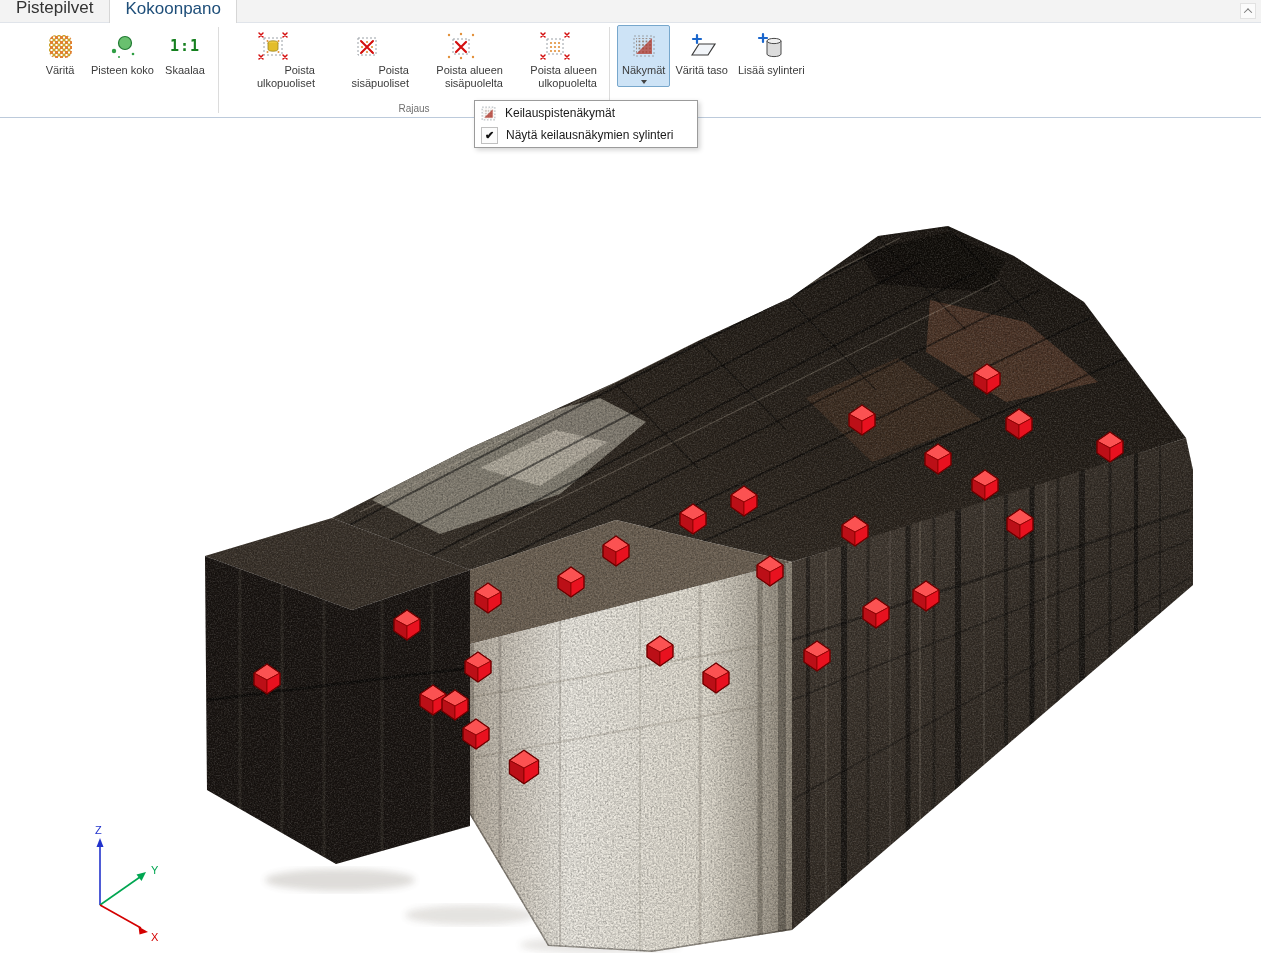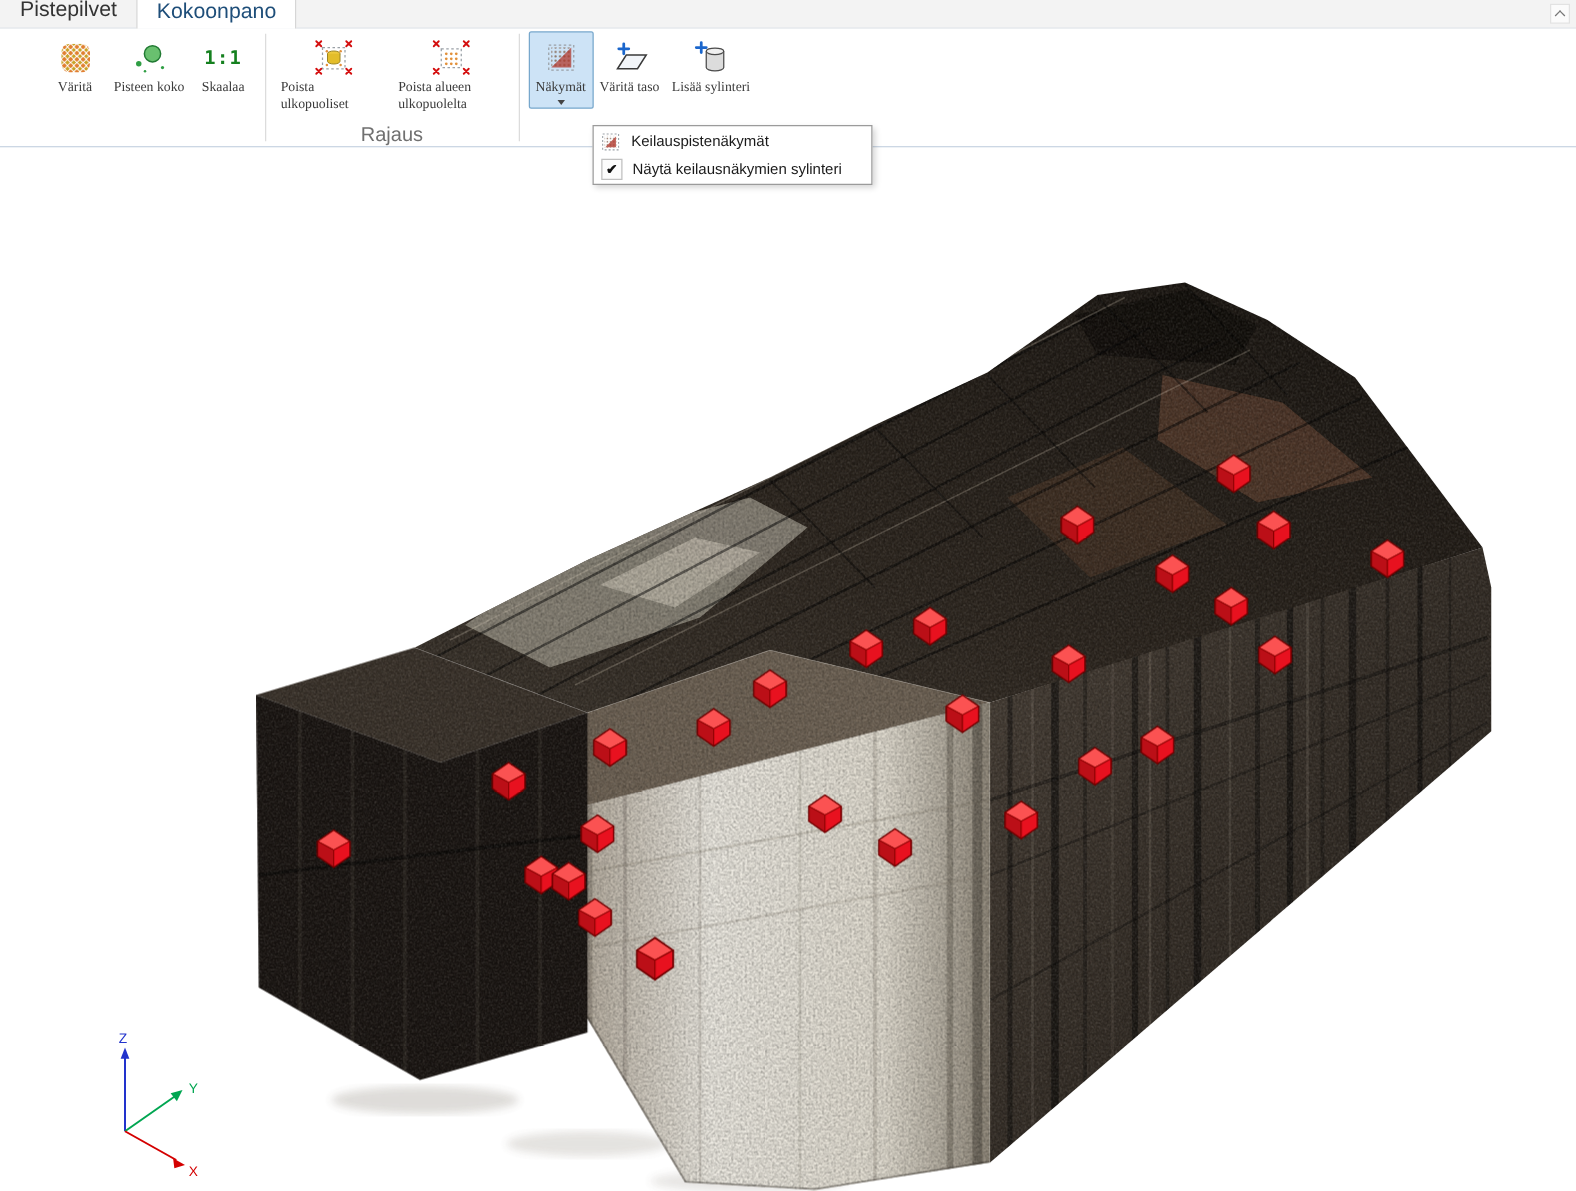--- a/index.html
+++ b/index.html
@@ -28,27 +28,27 @@
   }
   .chev{width:5px;height:5px;border-left:1.5px solid #777;border-top:1.5px solid #777;transform:rotate(45deg) translate(1px,1px);}
   
   .ribbon{
     position:absolute;top:23px;left:0;right:0;height:95px;background:#ffffff;
     border-bottom:1px solid #bccadb;
     display:flex;align-items:stretch;padding-left:34px;box-sizing:border-box;
   }
   .rgroup{display:flex;flex-direction:column;justify-content:space-between;}
   .rbuttons{display:flex;align-items:flex-start;padding-top:2px;}
-  .glabel{height:15px;font-size:16px;color:#707070;text-align:center;line-height:14px;}
+  .glabel{height:15px;font-size:10px;color:#707070;text-align:center;line-height:14px;}
   .rb{
     display:flex;flex-direction:column;align-items:center;
     padding:2px 4px;min-width:42px;max-width:84px;border:1px solid transparent;border-radius:2px;
   }
   .rb .ricon{height:36px;display:flex;align-items:center;justify-content:flex-end;}
-  .rlabel{font-size:11px;color:#3b3b3b;text-align:left;line-height:1.18;font-family:Liberation Serif, serif;}
+  .rlabel{font-size:11px;color:#3b3b3b;text-align:right;line-height:1.18;}
   .rb.open{background:#cde3f6;border-color:#77a7cc;}
   .drop-arrow{width:0;height:0;border-left:3.5px solid transparent;border-right:3.5px solid transparent;border-top:4px solid #444;margin-top:3px;}
   .rsep{width:1px;background:#dcdcdc;margin:4px 7px;}
   
   .dots24{
     width:23px;height:23px;border-radius:7px;
     background-image:
       radial-gradient(circle,#e08030 1.5px, transparent 1.7px),
       radial-gradient(circle,#c9a227 1.4px, transparent 1.6px);
     background-size:5px 5px,5px 5px;background-position:0 0,2.5px 2.5px;
@@ -128,20 +128,56 @@
             <path d="M11,13 v6 a5,2.2 0 0 0 10,0 v-6" fill="#e3bd2a" stroke="#9c8520" stroke-width="0.8"></path>
             <g stroke="#d40f0f" stroke-width="1.5" stroke-linecap="round">
               <path d="M2,3 l4,4 M6,3 l-4,4"></path>
                 <path d="M26,3 l4,4 M30,3 l-4,4"></path>
               <path d="M2,25 l4,4 M6,25 l-4,4"></path>
                 <path d="M26,25 l4,4 M30,25 l-4,4"></path>
             </g>
           </svg>
         </div>
         <div class="rlabel">Poista ulkopuoliset</div>
+      </div>
+      <div class="rb">
+        <div class="ricon">
+          <svg width="32" height="32" viewBox="0 0 32 32">
+            <rect x="7" y="8" width="18" height="17" fill="none" stroke="#9aa0a6" stroke-dasharray="2 2"></rect>
+            <g fill="#e2903a">
+              <circle cx="11" cy="12" r="1.1"></circle>
+                <circle cx="16" cy="12" r="1.1"></circle>
+                <circle cx="21" cy="12" r="1.1"></circle>
+              <circle cx="11" cy="17" r="1.1"></circle>
+                <circle cx="21" cy="17" r="1.1"></circle>
+              <circle cx="11" cy="22" r="1.1"></circle>
+                <circle cx="16" cy="22" r="1.1"></circle>
+                <circle cx="21" cy="22" r="1.1"></circle>
+            </g>
+            <path d="M10,11 L22,23 M22,11 L10,23" stroke="#d40f0f" stroke-width="2" stroke-linecap="round"></path>
+          </svg>
+        </div>
+        <div class="rlabel">Poista sisäpuoliset</div>
+      </div>
+      <div class="rb">
+        <div class="ricon">
+          <svg width="32" height="32" viewBox="0 0 32 32">
+            <rect x="8" y="9" width="16" height="15" fill="none" stroke="#9aa0a6" stroke-dasharray="2 2"></rect>
+            <g fill="#e2903a">
+              <circle cx="4" cy="5" r="1.2"></circle>
+                <circle cx="28" cy="5" r="1.2"></circle>
+              <circle cx="4" cy="27" r="1.2"></circle>
+                <circle cx="28" cy="27" r="1.2"></circle>
+              <circle cx="16" cy="4" r="1.2"></circle>
+                <circle cx="16" cy="28" r="1.2"></circle>
+            </g>
+            <path d="M11,12 L21,22 M21,12 L11,22" stroke="#d40f0f" stroke-width="2.2" stroke-linecap="round"></path>
+          </svg>
+        </div>
+        <div class="rlabel">Poista alueen sisäpuolelta</div>
       </div>
       <div class="rb">
         <div class="ricon">
           <svg width="32" height="32" viewBox="0 0 32 32">
             <rect x="8" y="9" width="16" height="15" fill="none" stroke="#9aa0a6" stroke-dasharray="2 2"></rect>
             <g fill="#e2903a">
               <circle cx="12" cy="13" r="1.1"></circle>
                 <circle cx="16" cy="13" r="1.1"></circle>
                 <circle cx="20" cy="13" r="1.1"></circle>
               <circle cx="12" cy="17" r="1.1"></circle>

